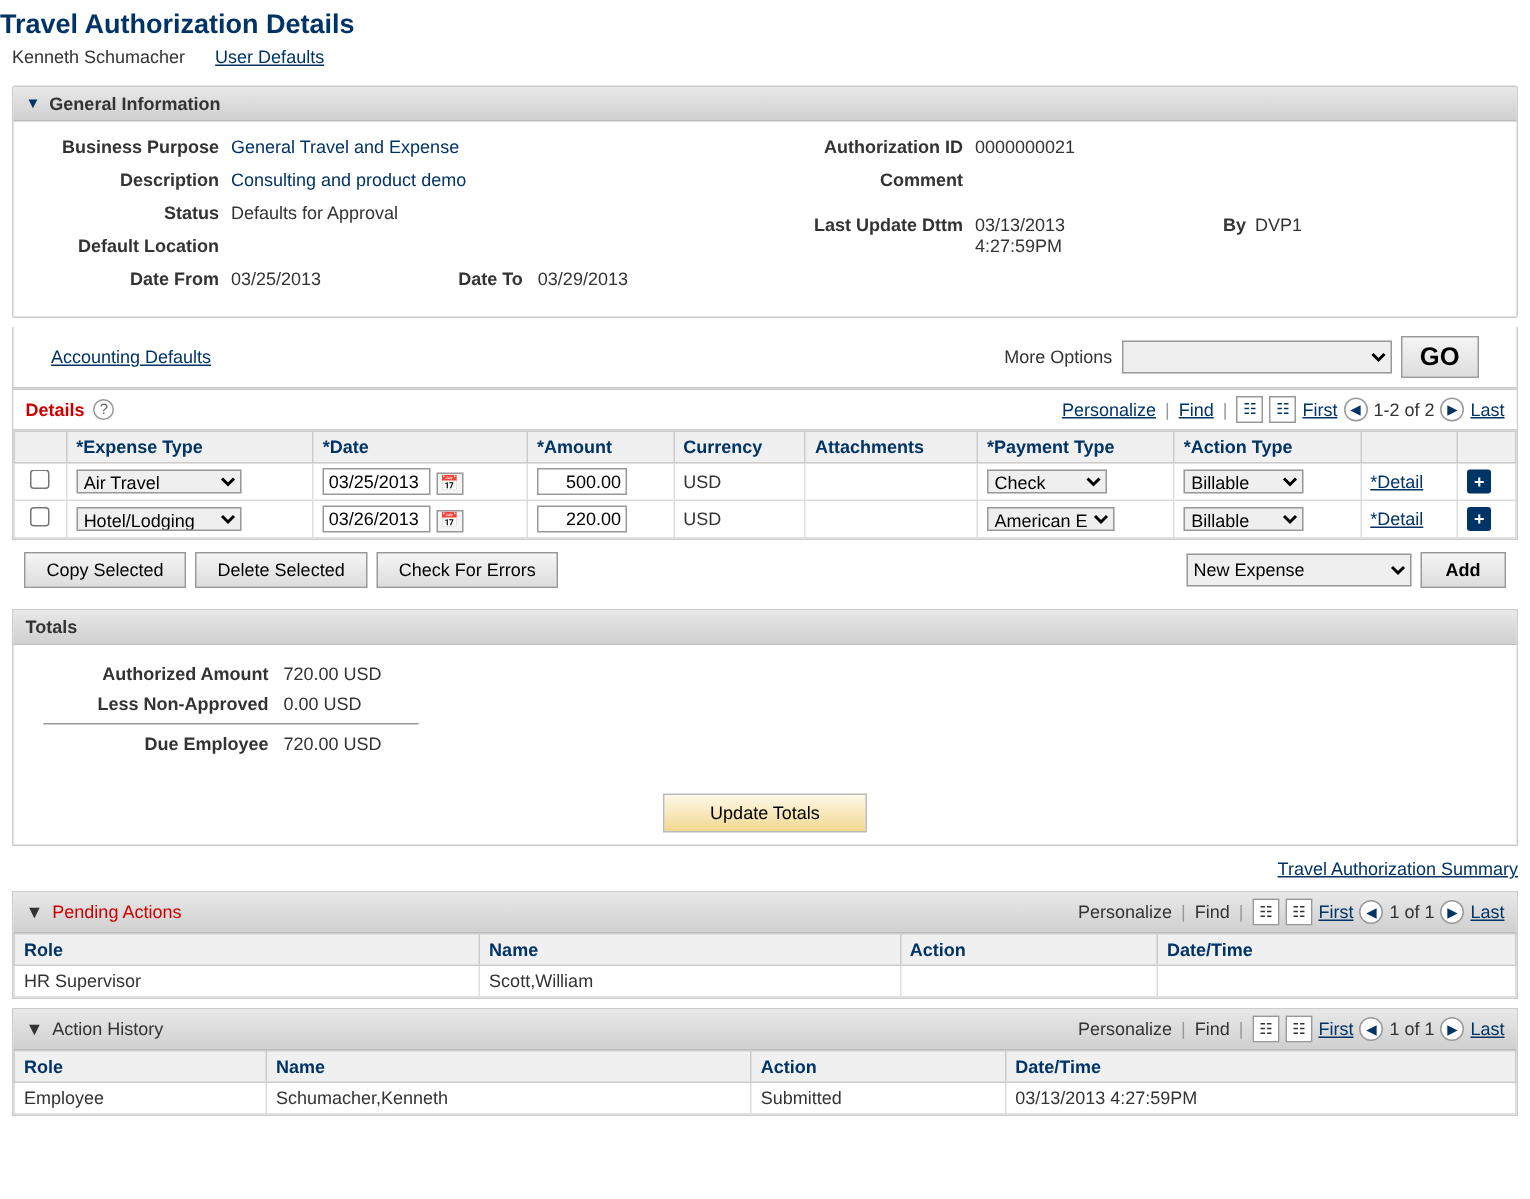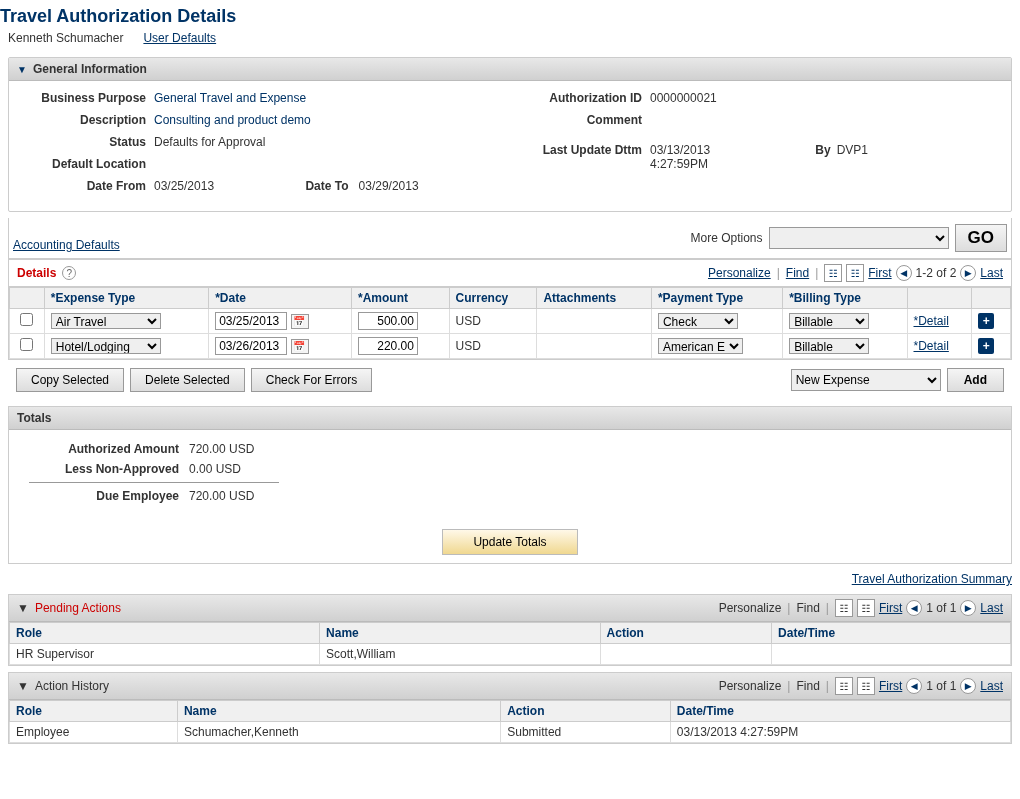--- a/index.html
+++ b/index.html
@@ -18,21 +18,21 @@
     .general-info-grid { padding: 10px 15px; }
     .info-row { display: flex; margin-bottom: 8px; align-items: flex-start; }
     .info-label { font-weight: bold; text-align: right; min-width: 130px; padding-right: 8px; color: #333; }
     .info-value { color: #036; flex: 1; }
     .info-value.black { color: #333; }
     
     .two-col { display: flex; }
     .col-left { flex: 1; }
     .col-right { flex: 1; padding-left: 20px; }
     
-    .accounting-bar { display: flex; align-items: flex-end; justify-content: space-between; padding: 6px 4px; border-bottom: 1px solid #ccc; margin: 0 8px; border-left: 1px solid #ccc; border-right: 1px solid #ccc; background: #fff; }
+    .accounting-bar { display: flex; align-items: center; justify-content: space-between; padding: 6px 25px; border-bottom: 1px solid #ccc; margin: 0 8px; border-left: 1px solid #ccc; border-right: 1px solid #ccc; background: #fff; }
     .accounting-link { color: #036; text-decoration: underline; cursor: pointer; }
     .more-options-area { display: flex; align-items: center; gap: 6px; }
     .more-options-label { color: #333; }
     .more-options-select { width: 180px; height: 22px; border: 1px solid #999; font-size: 12px; }
     .go-btn { background: linear-gradient(to bottom, #f5f5f5, #ddd); border: 1px solid #999; padding: 3px 12px; cursor: pointer; font-size: 17px; font-weight: bold; }
     
     .details-section { margin: 0 8px; border: 1px solid #ccc; }
     .details-header { display: flex; align-items: center; justify-content: space-between; padding: 4px 8px; border-bottom: 1px solid #ccc; background: #fff; }
     .details-left { display: flex; align-items: center; gap: 6px; }
     .details-title { color: #c00; font-weight: bold; font-size: 12px; }
@@ -196,21 +196,21 @@
   <table class="data-table">
     <thead>
       <tr>
         <th></th>
         <th class="col-header">*Expense Type</th>
         <th class="col-header">*Date</th>
         <th class="col-header">*Amount</th>
         <th class="col-header">Currency</th>
         <th class="col-header">Attachments</th>
         <th class="col-header">*Payment Type</th>
-        <th class="col-header">*Billing Type</th>
+        <th class="col-header">*Action Type</th>
         <th></th>
         <th></th>
       </tr>
     </thead>
     <tbody id="details-tbody">
     <tr>
     <td style="text-align:center;"><input type="checkbox" style=""></td>
     <td>
       <select style="min-width:110px;">
         <option>Air Travel</option>

